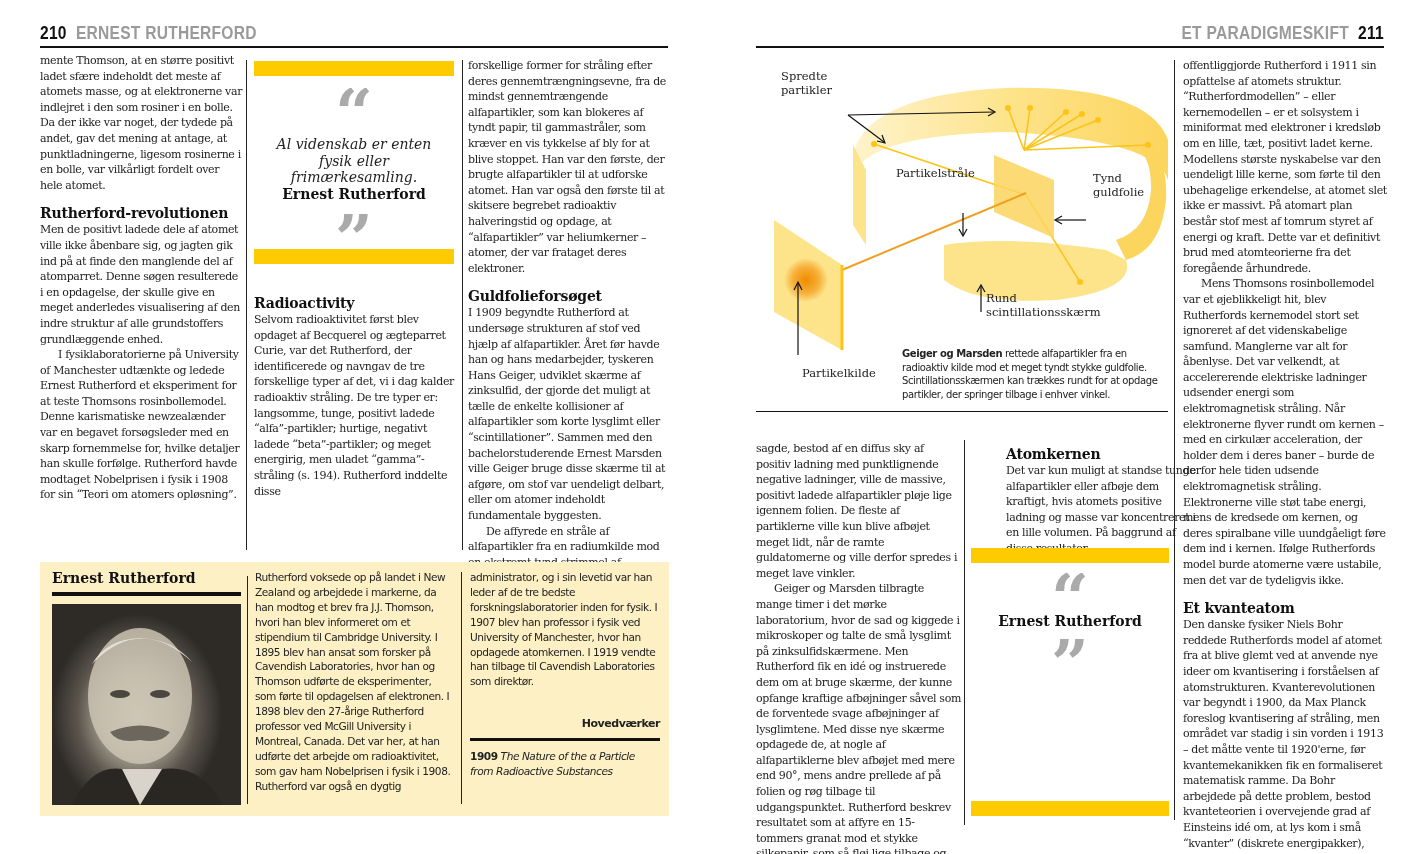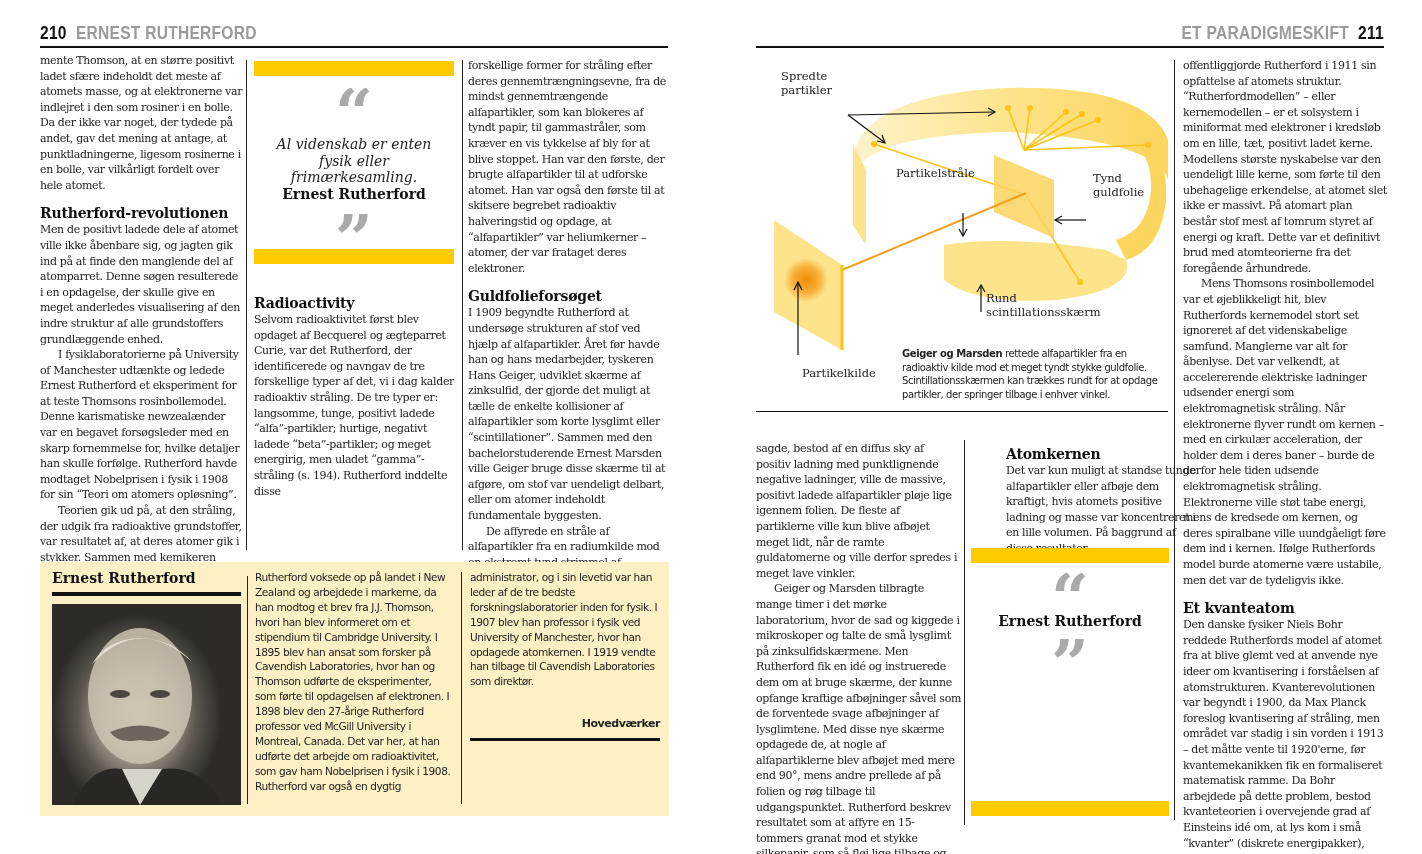--- a/index.html
+++ b/index.html
@@ -35,21 +35,20 @@
   <span class="num">210</span>&nbsp;
   <span class="ttl">ERNEST RUTHERFORD</span>
 </div>
 <div class="rule" style="left:40px;top:46px;width:628px;"></div>
 
 <div class="col" style="left:40px;top:53px;width:203px;">
     <p>mente Thomson, at en større positivt ladet sfære indeholdt det meste af atomets masse, og at elektronerne var indlejret i den som rosiner i en bolle. Da der ikke var noget, der tydede på andet, gav det mening at antage, at punktladningerne, ligesom rosinerne i en bolle, var vilkårligt fordelt over hele atomet.</p>
     <h3>Rutherford-revolutionen</h3>
     <p>Men de positivt ladede dele af atomet ville ikke åbenbare sig, og jagten gik ind på at finde den manglende del af atomparret. Denne søgen resulterede i en opdagelse, der skulle give en meget anderledes visualisering af den indre struktur af alle grundstoffers grundlæggende enhed.</p>
     <p class="ind">I fysiklaboratorierne på University of Manchester udtænkte og ledede Ernest Rutherford et eksperiment for at teste Thomsons rosinbollemodel. Denne karismatiske newzealænder var en begavet forsøgsleder med en skarp fornemmelse for, hvilke detaljer han skulle forfølge. Rutherford havde modtaget Nobelprisen i fysik i 1908 for sin “Teori om atomers opløsning”.</p>
-    <p class="ind">Teorien gik ud på, at den stråling, der udgik fra radioaktive grundstoffer, var resultatet af, at deres atomer gik i stykker. Sammen med kemikeren</p>
   </div>
 <div class="vrule" style="left:246px;top:60px;height:490px;"></div>
 
 <div class="yb" style="left:254px;top:61px;width:200px;"></div>
 <div class="quote" style="left:254px;top:88px;width:200px;">
   <div class="q">“</div>
   <div style="padding:0 22px;margin-top:8px;font-style:italic;">Al videnskab er enten fysik eller frimærkesamling.</div>
   <div class="who">Ernest Rutherford</div>
   <div class="q" style="margin-top:12px;">”</div>
 </div>
@@ -84,20 +83,21 @@
   </div>
   <div class="vrule" style="left:207px;top:14px;height:228px;"></div>
   <div class="bcol" style="left:215px;top:8px;width:196px;">Rutherford voksede op på landet i New Zealand og arbejdede i markerne, da han modtog et brev fra J.J. Thomson, hvori han blev informeret om et stipendium til Cambridge University. I 1895 blev han ansat som forsker på Cavendish Laboratories, hvor han og Thomson udførte de eksperimenter, som førte til opdagelsen af elektronen. I 1898 blev den 27-årige Rutherford professor ved McGill University i Montreal, Canada. Det var her, at han udførte det arbejde om radioaktivitet, som gav ham Nobelprisen i fysik i 1908. Rutherford var også en dygtig</div>
   <div class="vrule" style="left:421px;top:10px;height:232px;"></div>
   <div class="bcol" style="left:430px;top:8px;width:190px;">
     <div>administrator, og i sin levetid var han leder af de tre bedste forskningslaboratorier inden for fysik. I 1907 blev han professor i fysik ved University of Manchester, hvor han opdagede atomkernen. I 1919 vendte han tilbage til Cavendish Laboratories som direktør.</div>
     <div style="height:28px;"></div>
     <div class="hv">Hovedværker</div>
     <div class="hrule"></div>
     <div id="works">
+        <div><b>1909</b> <i>The Nature of the α Particle from Radioactive Substances</i></div>
       </div>
   </div>
 </div>
 
 <div class="runhead" style="right:38px;transform-origin:right center;">
   <span class="ttl">ET PARADIGMESKIFT</span>&nbsp;
   <span class="num">211</span>
 </div>
 <div class="rule" style="left:756px;top:46px;width:628px;"></div>
 

